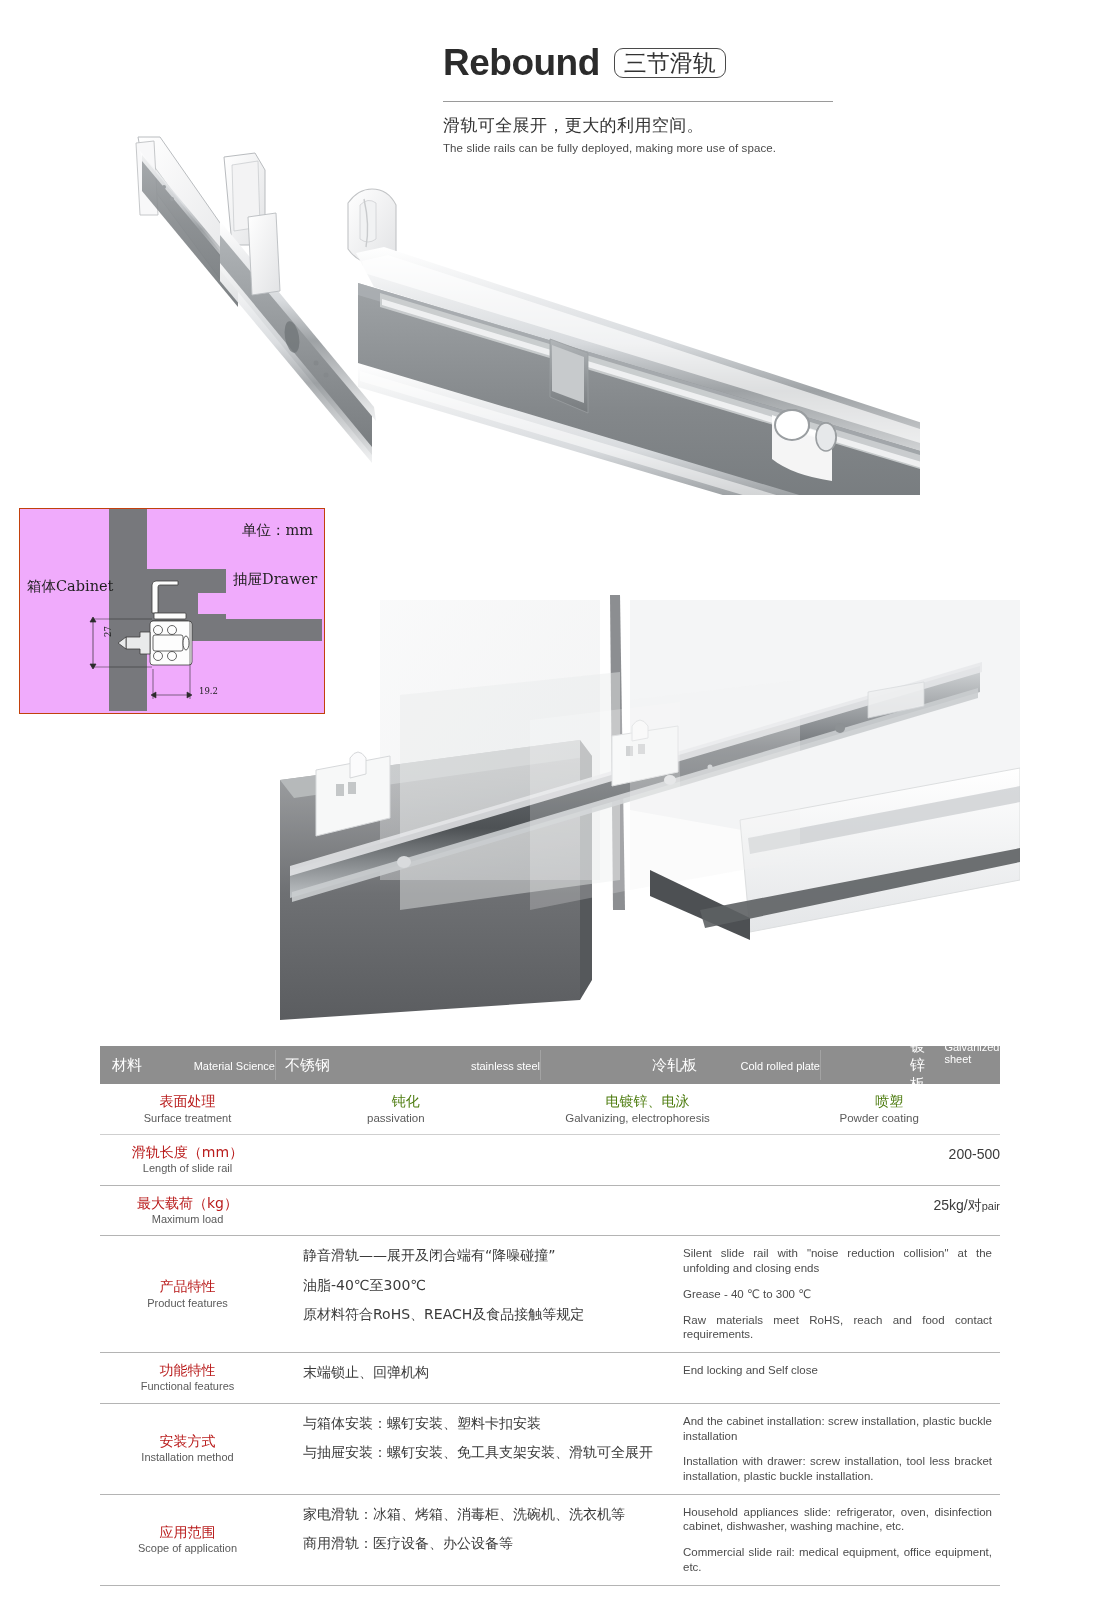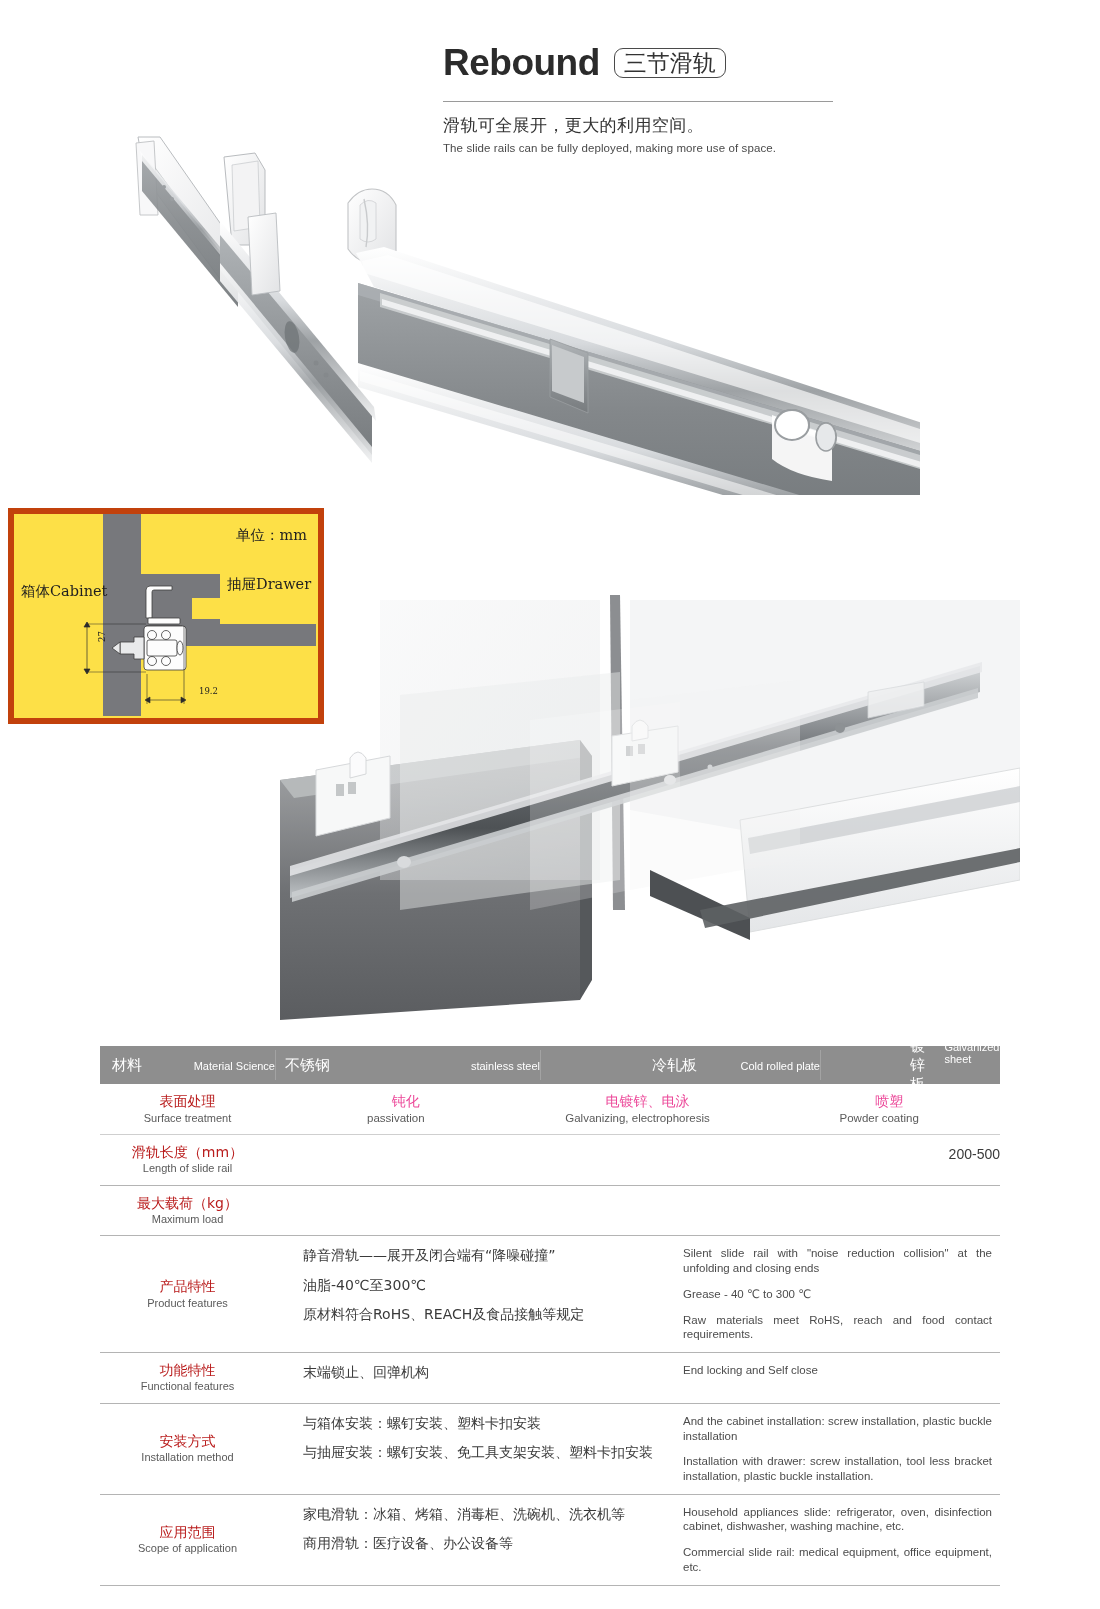--- a/index.html
+++ b/index.html
@@ -25,22 +25,22 @@
   }
   .rule{height:1px;background:#9a9a9a;margin-top:17px;width:390px;}
   .sub-cn{font-size:17px;color:#333;margin-top:12px;letter-spacing:0.4px;font-family:"DejaVu Sans",sans-serif;}
   .sub-en{font-size:11.5px;color:#4a4a4a;margin-top:5px;letter-spacing:0.1px;}
 
   
   .hero{position:absolute;left:120px;top:95px;width:800px;height:400px;}
 
   
   .draw-box{
-    position:absolute;left:8px;top:508px;width:304px;height:204px;
-    border:6px solid #c2410c;background:#fde047;overflow:hidden;
+    position:absolute;left:19px;top:508px;width:304px;height:204px;
+    border:1px solid #c2410c;background:#f0abfc;overflow:hidden;
   }
   .dw-label{position:absolute;font-family:"DejaVu Serif","Liberation Serif",serif;color:#1f1f1f;}
   .dw-unit{right:11px;top:12px;font-size:14.5px;}
   .dw-cab{left:7px;top:68px;font-size:14.5px;}
   .dw-drw{left:213px;top:61px;font-size:14.5px;}
   .dim-v{
     position:absolute;left:83px;top:128px;font-size:8.5px;
     transform:rotate(-90deg);transform-origin:left top;
     font-family:"DejaVu Serif",serif;color:#222;
   }
@@ -72,21 +72,21 @@
   .c-label .en{font-size:11px;color:#5a5a5a;line-height:1.3;}
   .c-cn{width:400px;flex:0 0 400px;padding:10px 0 10px 28px;box-sizing:border-box;}
   .c-en{flex:1;padding:10px 8px 10px 8px;box-sizing:border-box;}
   .c-cn p{margin:0 0 11px 0;font-size:14px;color:#3a3a3a;font-family:"DejaVu Sans",sans-serif;line-height:1.3;}
   .c-cn p:last-child{margin-bottom:0;}
   .c-en p{margin:0 0 11px 0;font-size:11.5px;color:#4c4c4c;line-height:1.28;text-align:justify;}
   .c-en p:last-child{margin-bottom:0;}
 
   .three{display:flex;flex:1;}
   .three > div{flex:1;text-align:center;display:flex;flex-direction:column;justify-content:center;align-items:center;padding:9px 2px;}
-  .three .cn{font-size:14px;color:#ec4899;font-family:"DejaVu Sans",sans-serif;margin-left:20px;}
+  .three .cn{font-size:14px;color:#4d7c0f;font-family:"DejaVu Sans",sans-serif;margin-left:20px;}
   .three .en{font-size:11.5px;color:#5a5a5a;margin-top:1px;}
   .mid{flex:1;text-align:right;padding:11px 0;font-size:14px;color:#3a3a3a;}
   .mid .sm{font-size:11px;}
 </style>
 </head>
 <body>
 
 <div class="header">
   <div class="title-row">
     <div class="brand">Rebound</div>
@@ -354,20 +354,23 @@
       <span class="en">Length of slide rail</span>
     </div>
     <div class="mid" style="padding-left:60px;">200-500</div>
   </div>
 
   <div class="row">
     <div class="c-label">
       <span class="cn">最大载荷（kg）</span>
       <span class="en">Maximum load</span>
     </div>
+    <div class="mid" style="padding-left:60px;">
+      <span>25kg/对</span><span class="sm">pair</span>
+    </div>
   </div>
 
   <div class="row">
     <div class="c-label">
       <span class="cn">产品特性</span>
       <span class="en">Product features</span>
     </div>
     <div class="c-cn">
       <p>静音滑轨——展开及闭合端有“降噪碰撞”</p>
       <p>油脂-40℃至300℃</p>
@@ -393,21 +396,21 @@
     </div>
   </div>
 
   <div class="row">
     <div class="c-label">
       <span class="cn">安装方式</span>
       <span class="en">Installation method</span>
     </div>
     <div class="c-cn">
       <p>与箱体安装：螺钉安装、塑料卡扣安装</p>
-      <p>与抽屉安装：螺钉安装、免工具支架安装、塑料卡扣安装</p>
+      <p>与抽屉安装：螺钉安装、免工具支架安装、滑轨可全展开</p>
     </div>
     <div class="c-en">
       <p>And the cabinet installation: screw installation, plastic buckle installation</p>
       <p>Installation with drawer: screw installation, tool less bracket installation, plastic buckle installation.</p>
     </div>
   </div>
 
   <div class="row">
     <div class="c-label">
       <span class="cn">应用范围</span>

